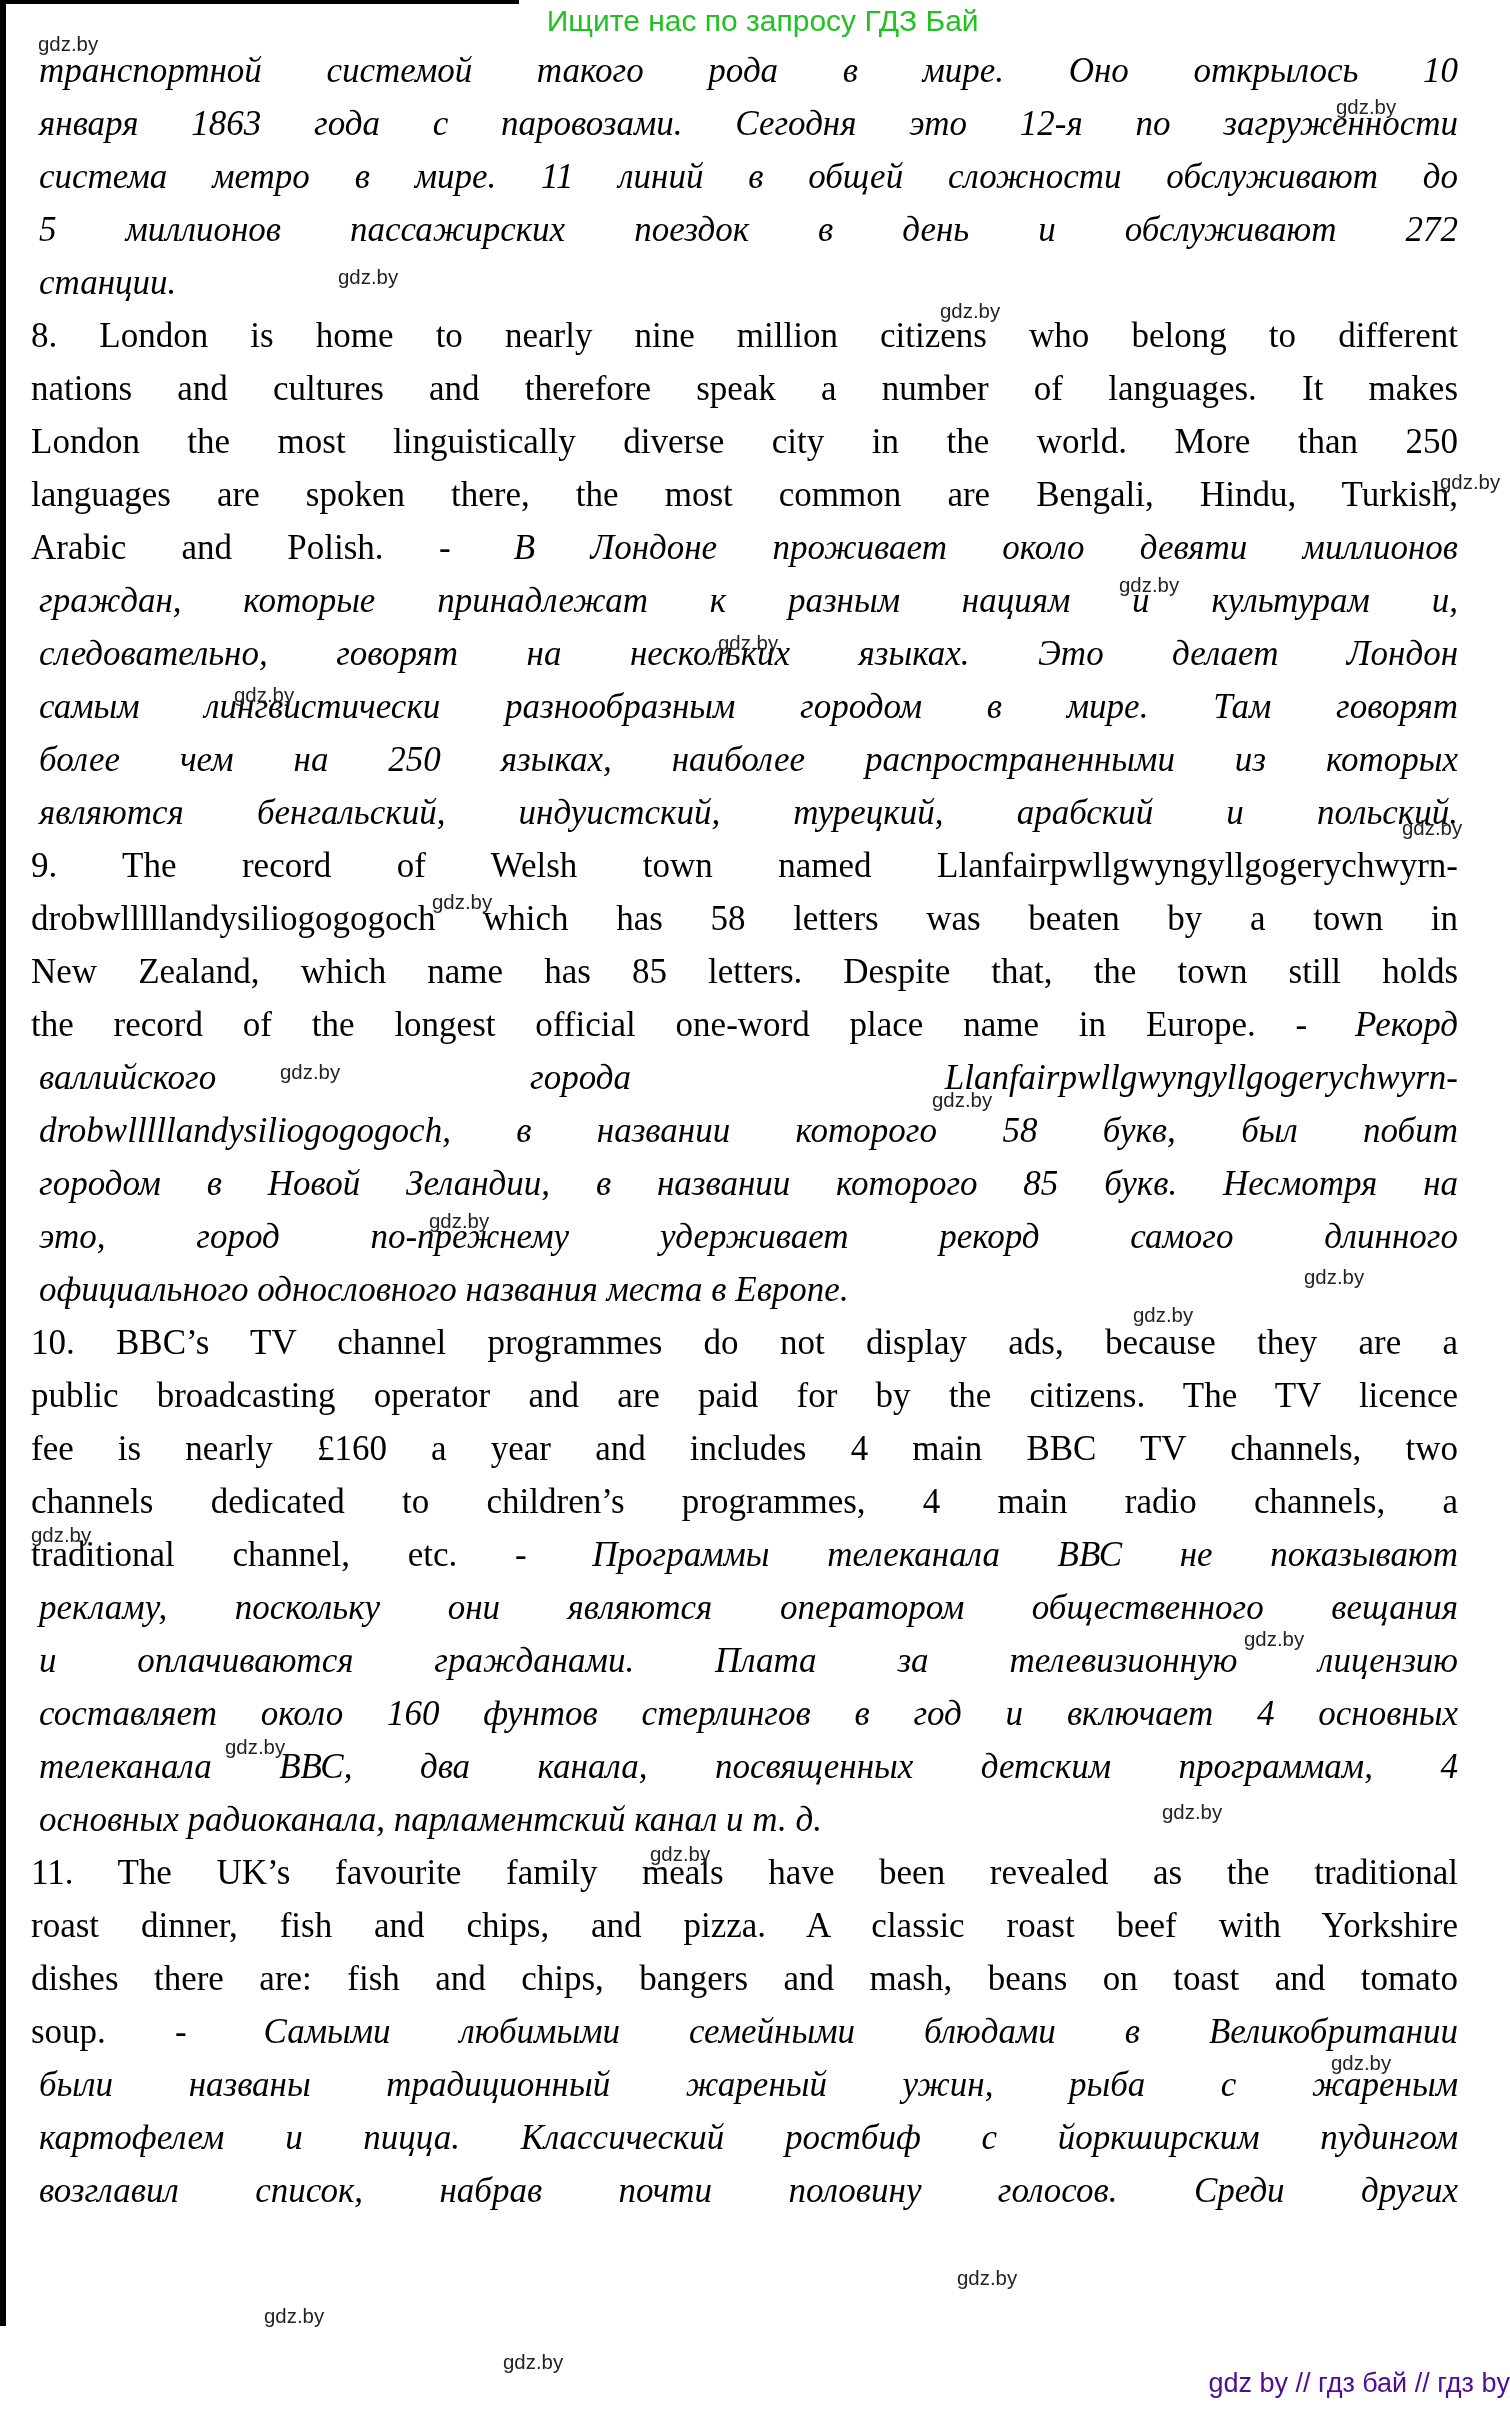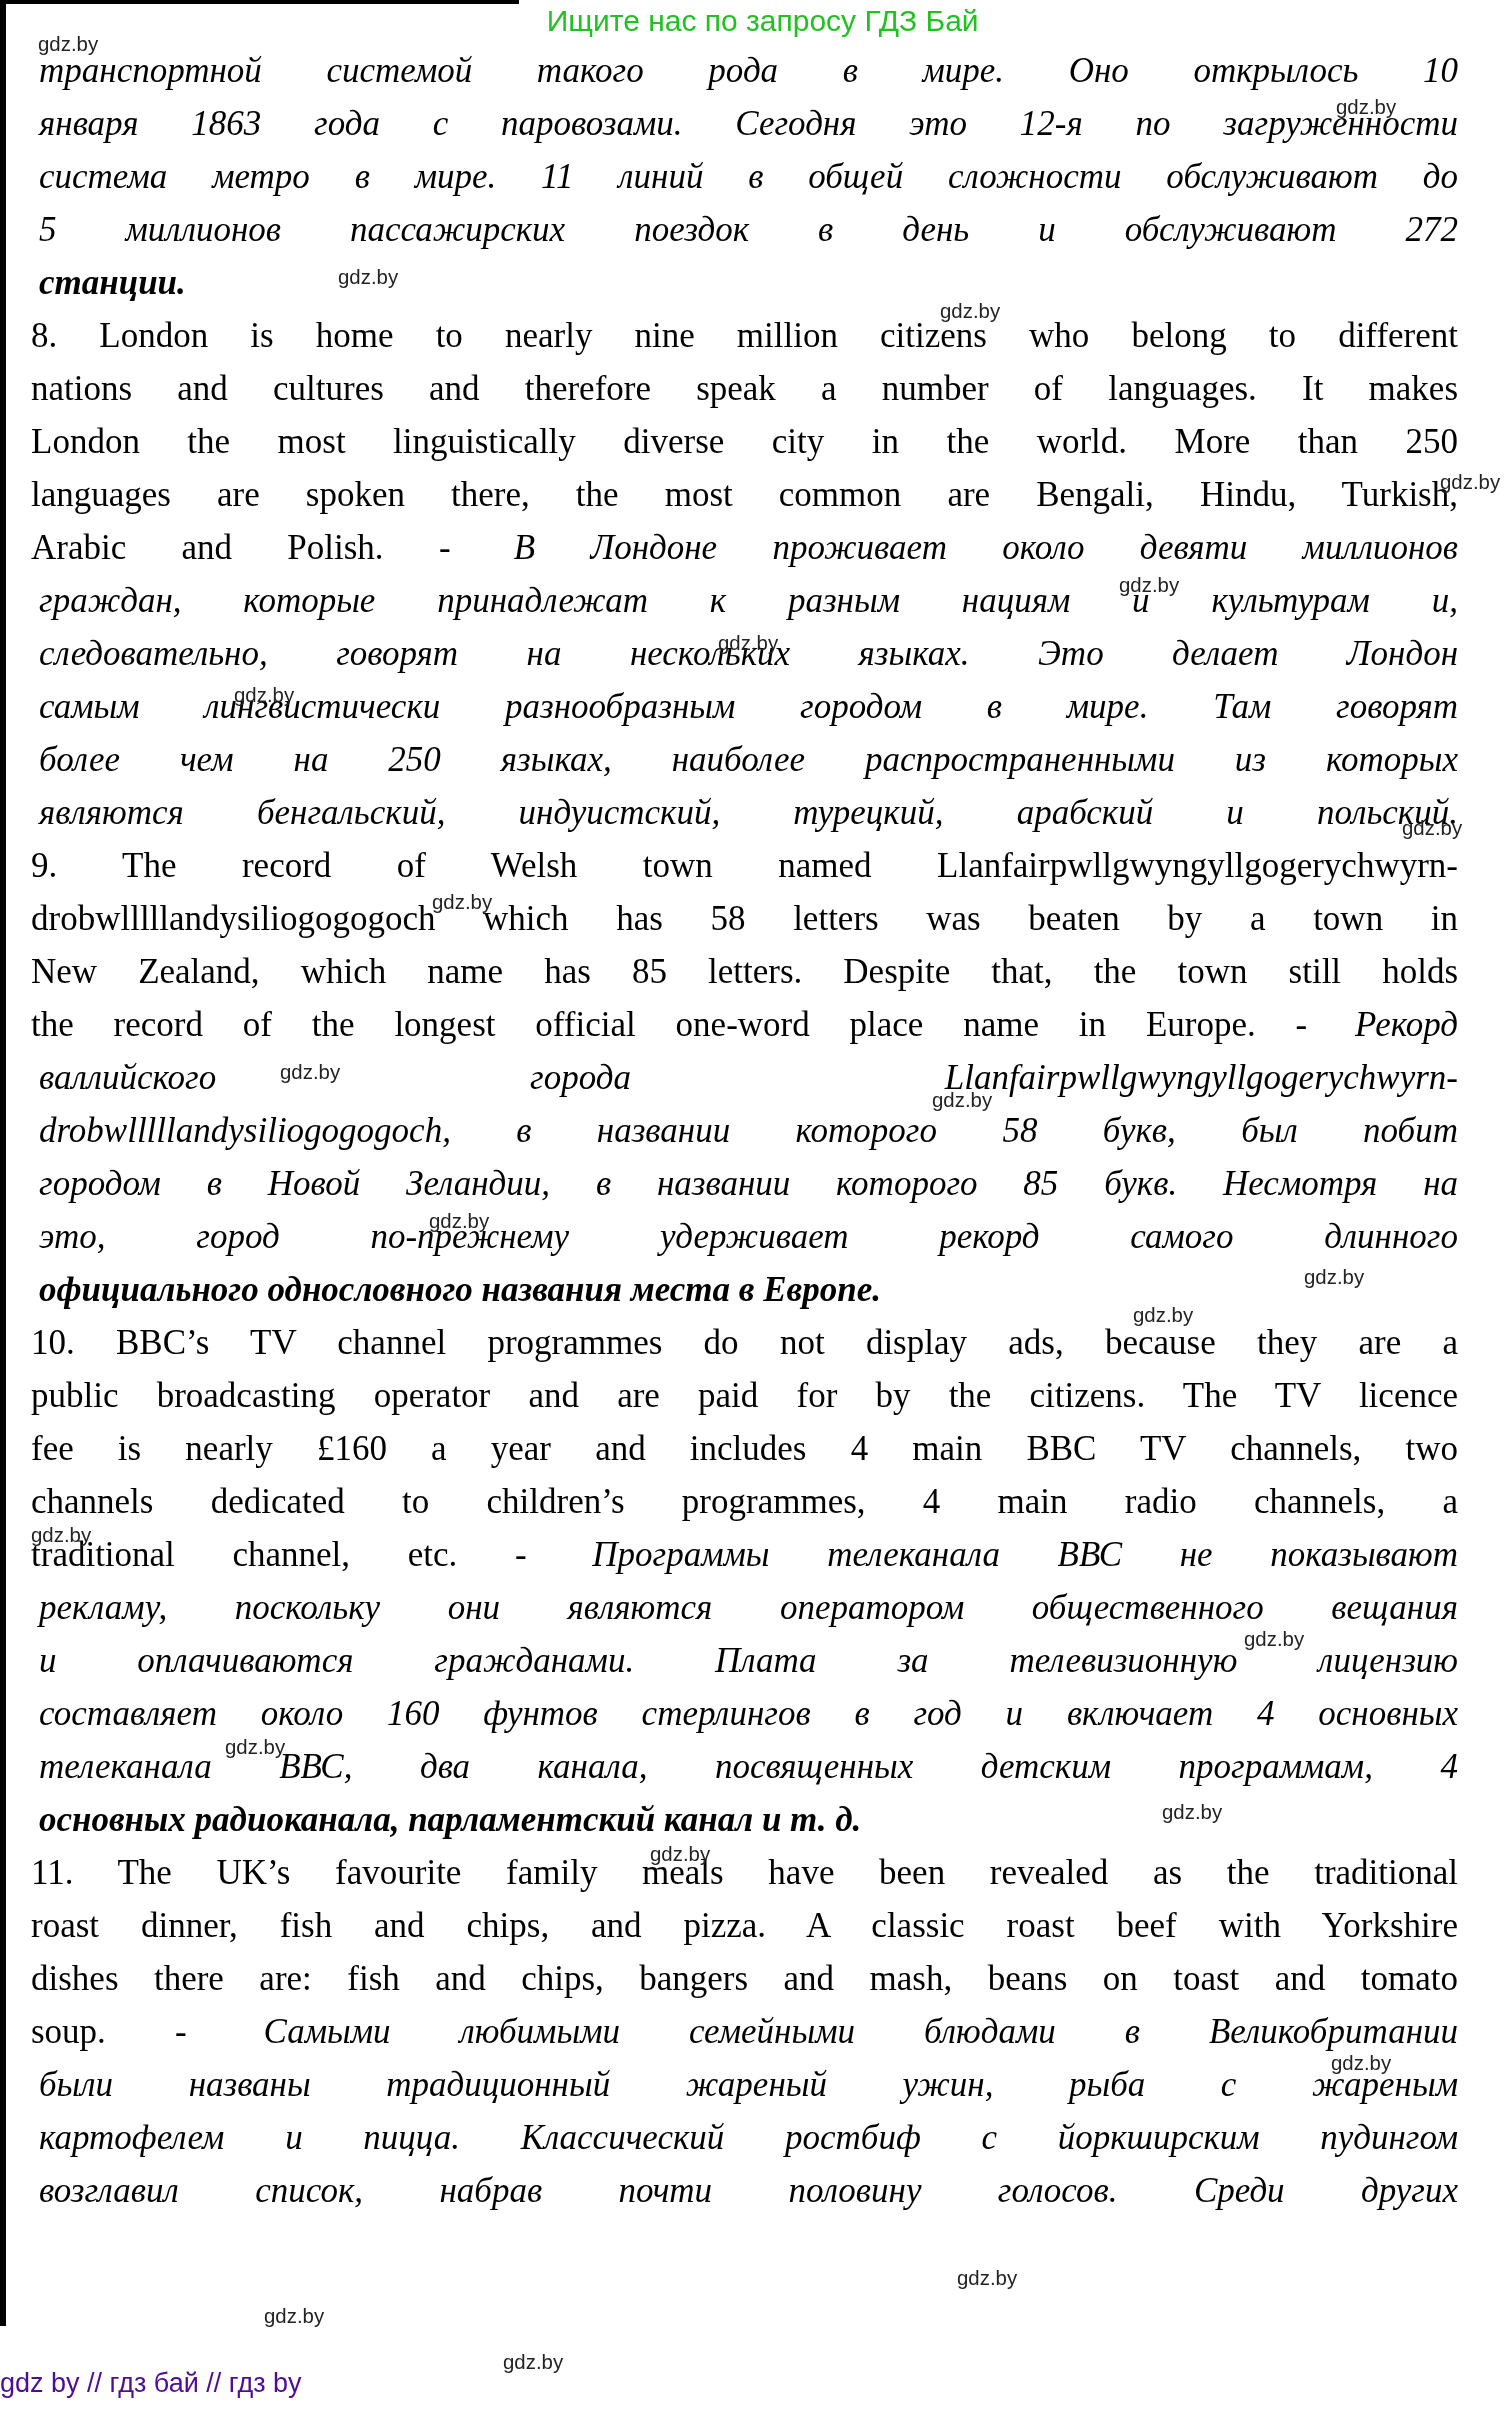--- a/index.html
+++ b/index.html
@@ -22,30 +22,30 @@
     font-size:30px;color:var(--green);white-space:nowrap;
   }
   #lines{
     position:absolute;left:31px;top:44px;width:1427px;color:var(--ink);
   }
   .line{
     height:53px;line-height:53px;font-size:35px;
     text-align:justify;text-align-last:justify;
     overflow:visible;white-space:normal;
   }
-  .line.lastline{text-align-last:left;font-weight:bold;}
+  .line.lastline{text-align-last:left;}
   .ru{font-style:italic;margin-left:8px;}
   .en{font-style:normal;}
   .wm{
     position:absolute;
     font-family:"Liberation Sans","DejaVu Sans",sans-serif;
     font-size:20.4px;color:var(--wm);white-space:nowrap;
   }
   .banner-bottom{
-    position:absolute;top:2368px;left:0;width:1510px;text-align:left;
+    position:absolute;top:2368px;left:0;width:1510px;text-align:right;
     font-family:"Liberation Sans","DejaVu Sans",sans-serif;
     font-size:27px;color:var(--purple);white-space:nowrap;
   }
 </style>
 </head>
 <body>
 
 <div class="edge-left"></div>
 <div class="edge-top"></div>
 

